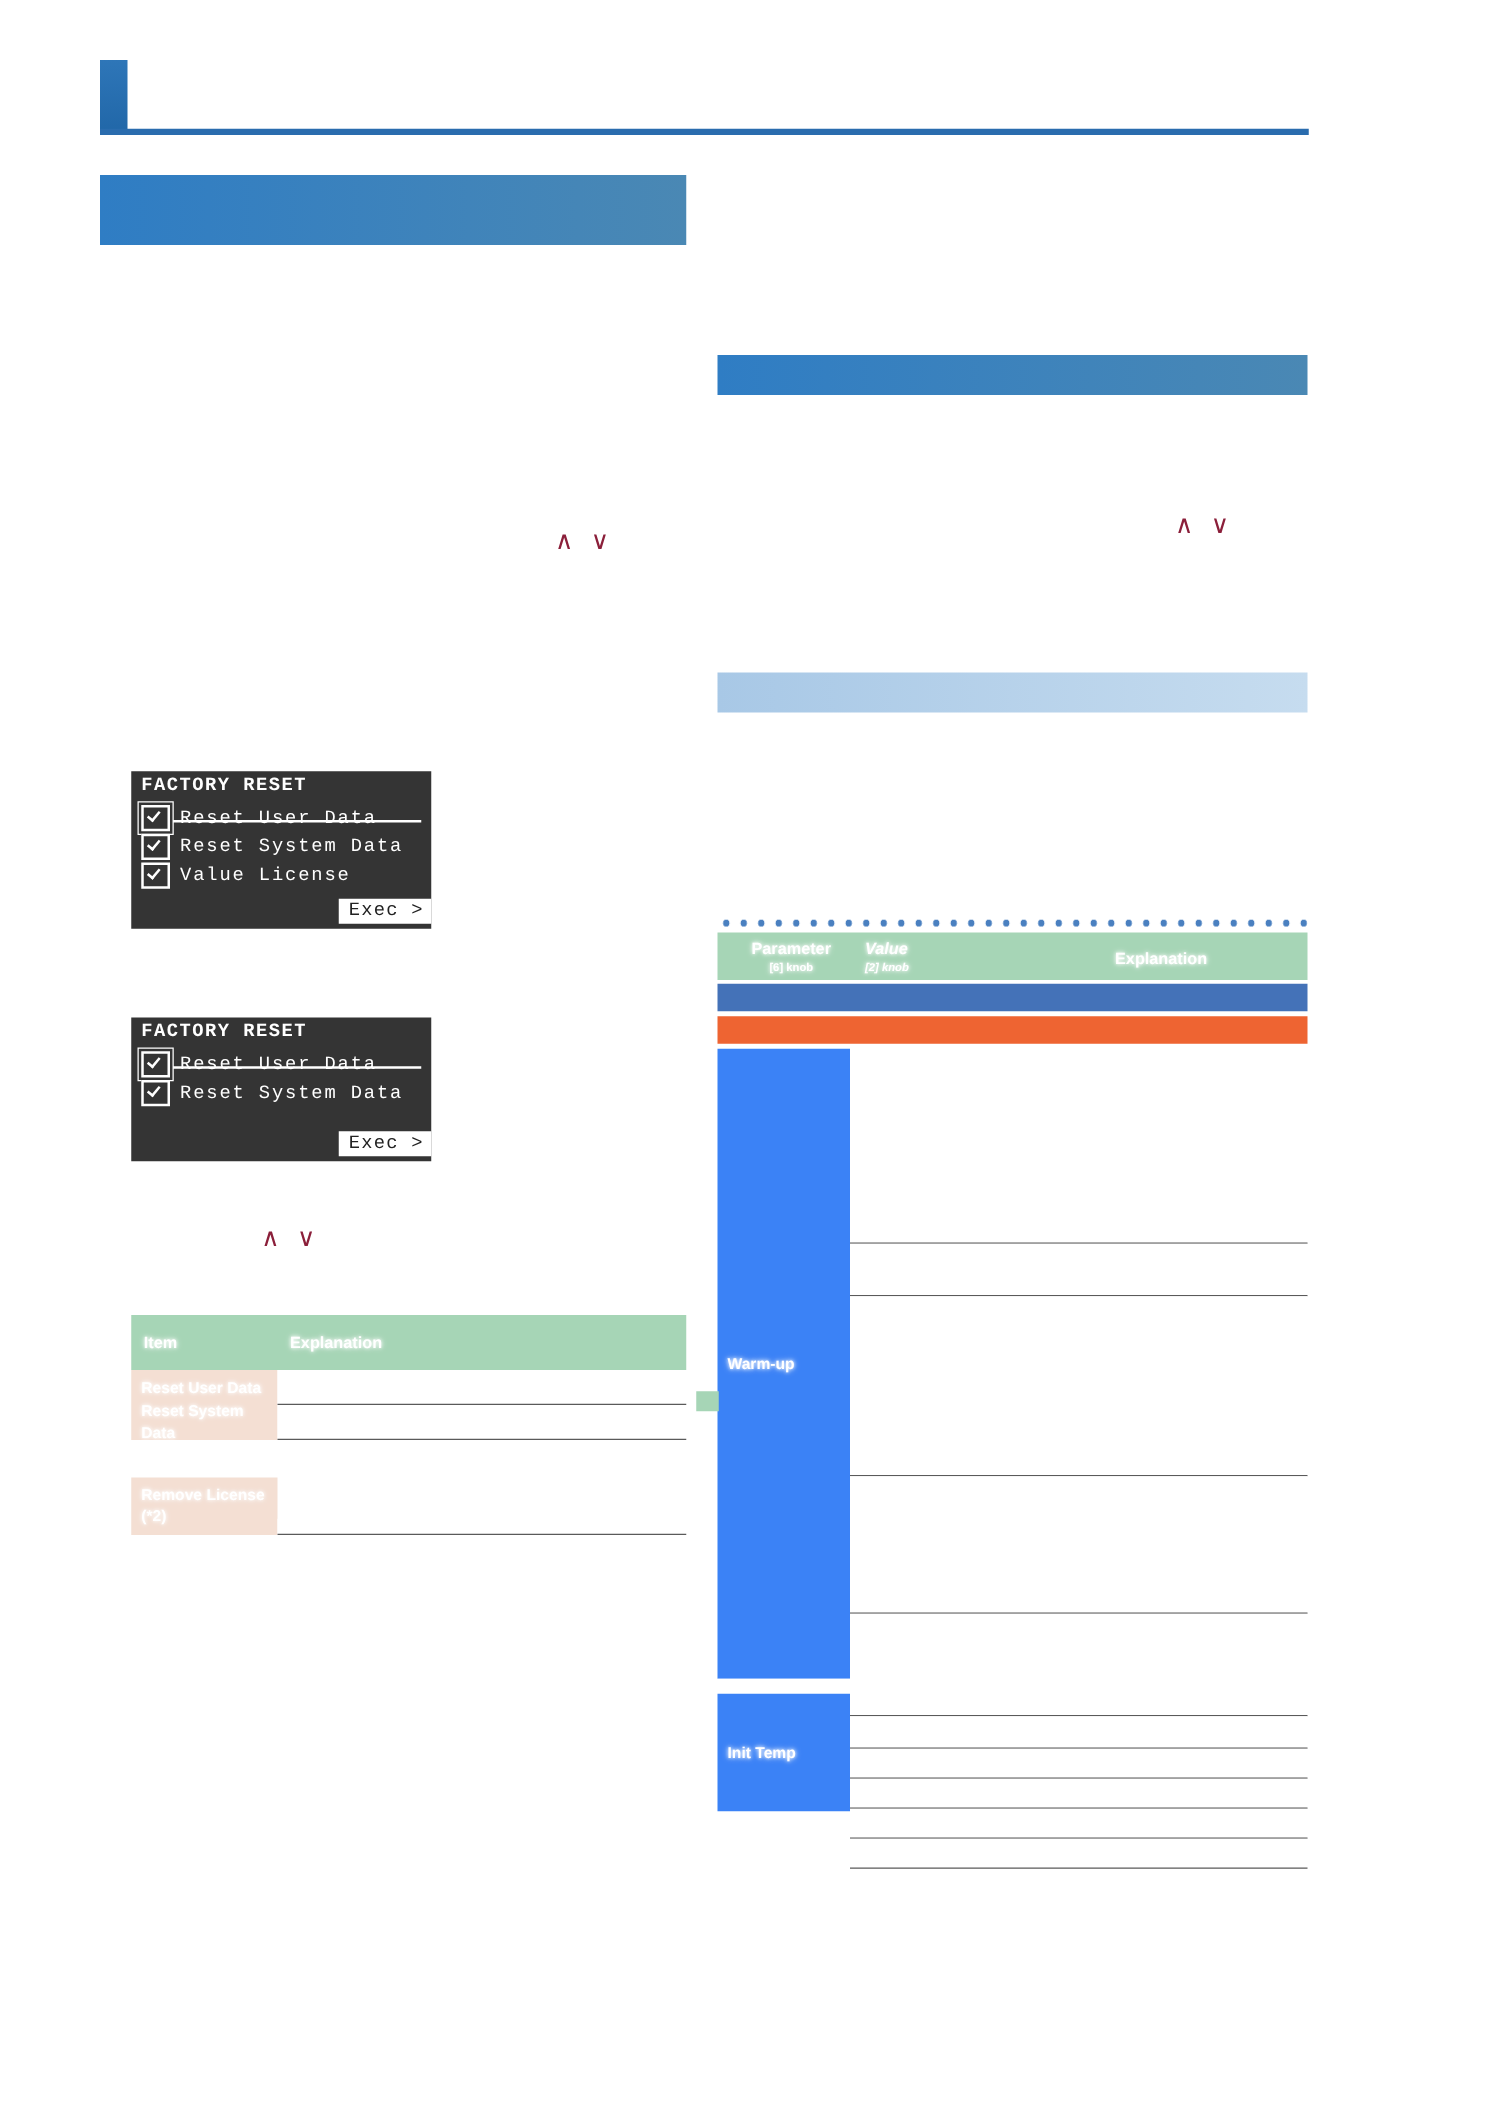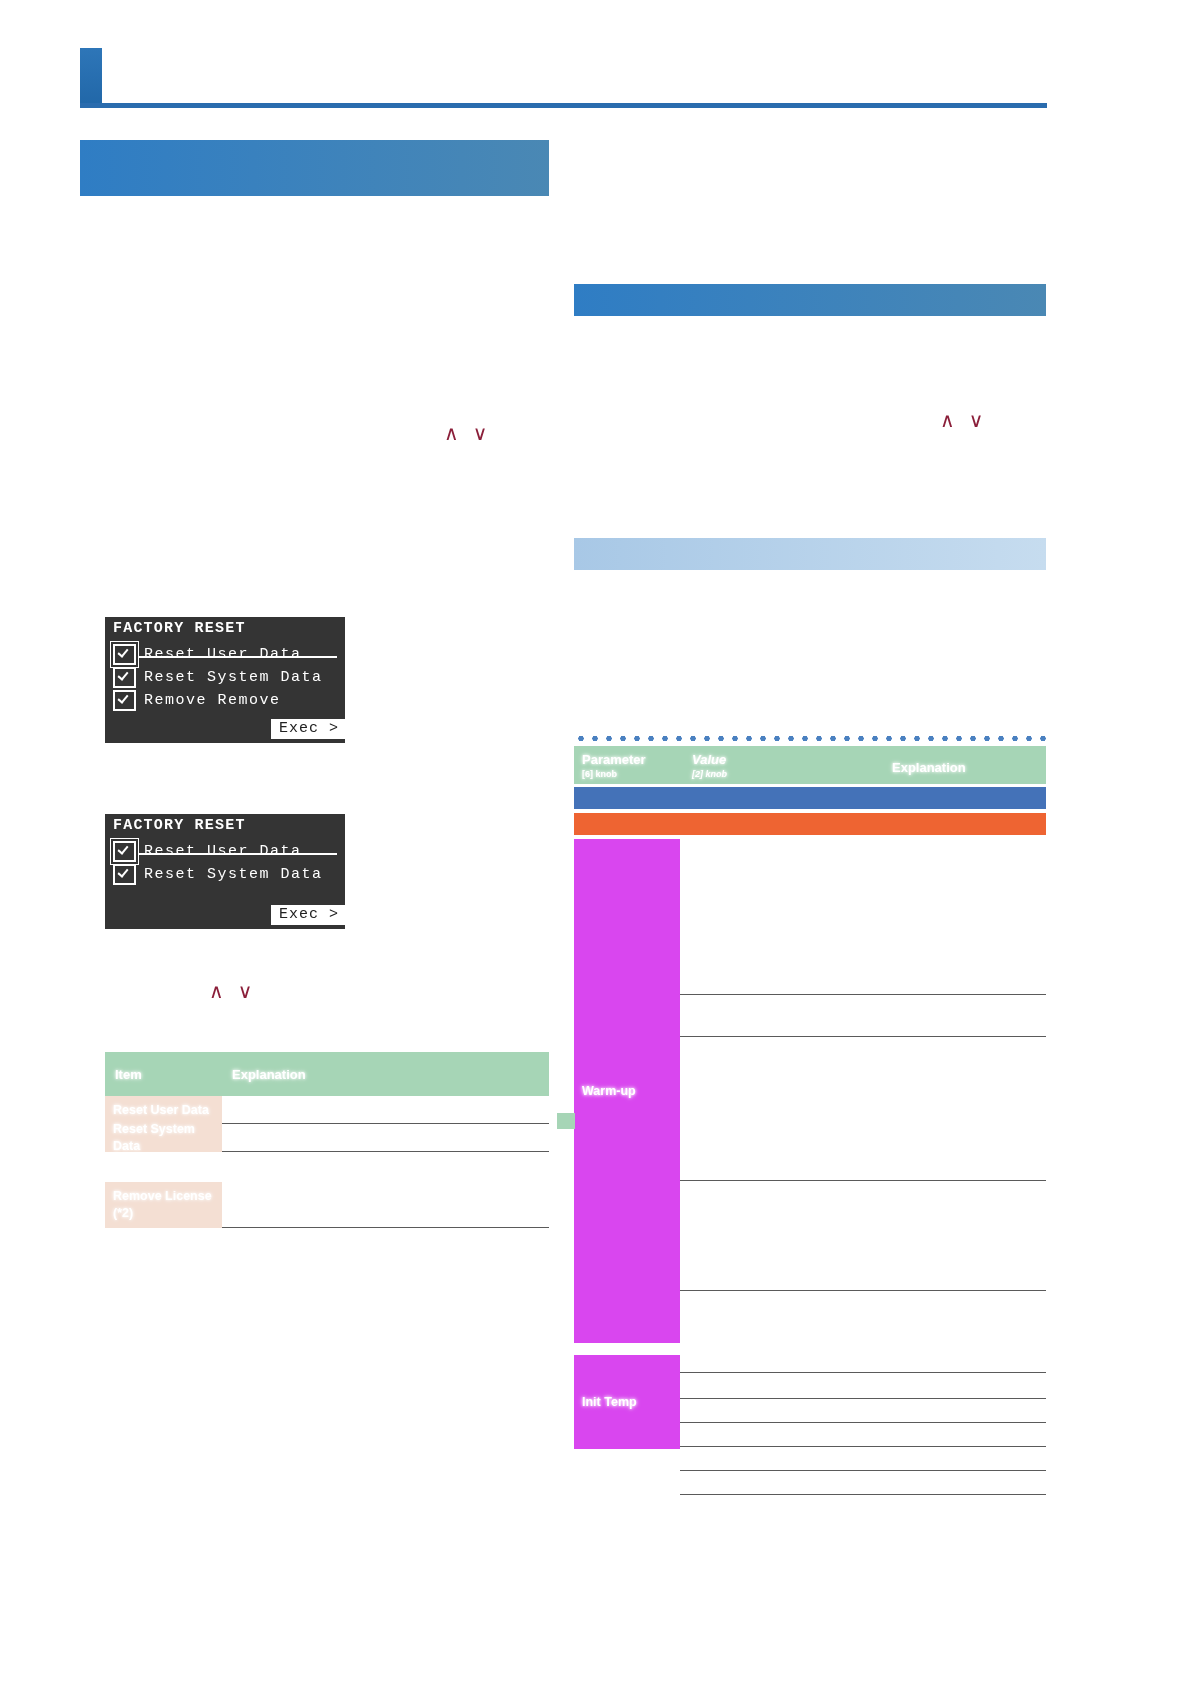--- a/index.html
+++ b/index.html
@@ -113,31 +113,31 @@
   .dots{
     height:7px;width:472px;
     background-image:radial-gradient(circle, #4a80c0 2.6px, rgba(0,0,0,0) 2.8px);
     background-size:14px 7px;background-repeat:repeat-x;
     background-position:0 0;
   }
   .rhead{
     display:flex;background:#a6d5b6;height:38px;margin-top:4px;
   }
   .rhead .hc{padding:4px 0 0 8px;box-sizing:border-box;}
-  .rhead .hc1{width:110px;}
+  .rhead .hc1{width:110px;text-align:center;}
   .rhead .hc2{width:100px;font-style:italic;}
   .rhead .hc3{flex:1;padding-top:12px;padding-left:108px;}
   .hsub{display:block;font-size:9px;font-weight:bold;margin-top:1px;}
   .bar-blue{height:22px;background:#4472b8;margin-top:3px;}
   .bar-orange{height:22px;background:#ee6432;margin-top:4px;}
 
   .grid{display:flex;margin-top:4px;}
   .gl{width:106px;}
   .gr{flex:1;}
-  .pcell{background:#d946ef;box-sizing:border-box;padding:6px 8px;
+  .pcell{background:#3b82f6;box-sizing:border-box;padding:6px 8px;
          display:flex;align-items:center;}
   .pcell.warm{height:504px;}
   .pcell.gap{height:4px;background:#ffffff;}
   .pcell.init{height:94px;}
   .rcell{border-bottom:1px solid #5a5a5a;box-sizing:border-box;
          padding:5px 8px;background:#ffffff;}
 
   .swatch{
     position:absolute;left:557px;top:1113px;width:18px;height:16px;
     background:#a6d5b6;
@@ -165,21 +165,21 @@
       <div class="lcd-row">
         <span class="cbx sel"></span>
         <span class="lcd-label">Reset User Data</span>
       </div>
       <div class="lcd-row">
         <span class="cbx"></span>
         <span class="lcd-label">Reset System Data</span>
       </div>
       <div class="lcd-row">
         <span class="cbx"></span>
-        <span class="lcd-label">Remove Remove</span>
+        <span class="lcd-label">Value License</span>
       </div>
     </div>
     <div class="exec">Exec &gt;</div>
   </div>
 
   <div class="lcd lcd2">
     <div class="lcd-title">FACTORY RESET</div>
     <div class="lcd-rows">
       <div class="lcd-row">
         <span class="cbx sel"></span>

